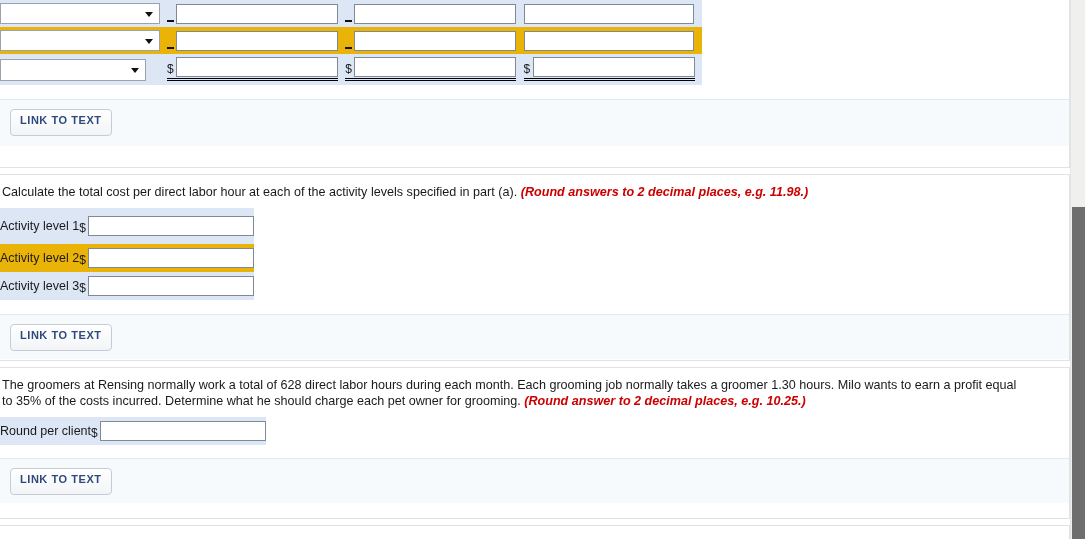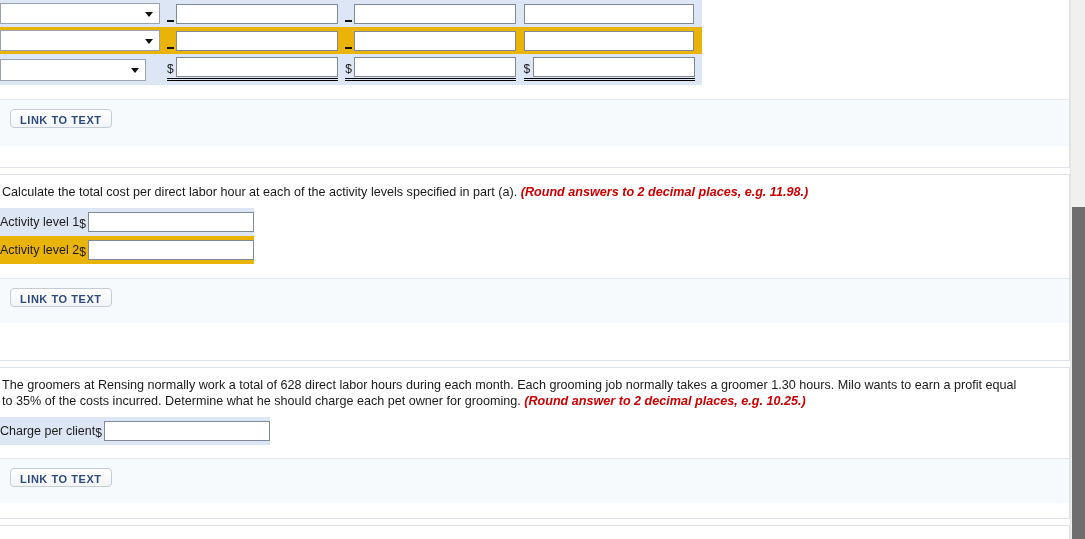--- a/index.html
+++ b/index.html
@@ -48,21 +48,21 @@
   .link-btn {
     display: inline-block;
     font-family: "Liberation Sans", sans-serif;
     font-size: 11px;
     font-weight: bold;
     letter-spacing: 0.55px;
     color: #2e4a7d;
     background: linear-gradient(#ffffff, #f2f4f7);
     border: 1px solid #c6ccd4;
     border-radius: 4px;
-    padding: 4px 9px 0 9px;
+    padding: 4px 9px 8px 9px;
     cursor: pointer;
     line-height: 13px;
   }
 
   
   .ftable {
     border-collapse: collapse;
     border-spacing: 0;
   }
   .ftable td {
@@ -272,28 +272,34 @@
   </div>
 
   <div class="panel" style="height:187px;">
 
     <div class="prose">
       <span>Calculate the total cost per direct labor hour at each of the activity levels specified in part (a). </span><span class="note">(Round answers to 2 decimal places, e.g. 11.98.)</span>
     </div>
 
     <table class="ftable" style="margin:0;">
       <tbody>
-        <tr class="rowA" style="height:28px;">
+        <tr class="rowA" style="height:36px;">
           <td class="label-cell">Activity level 1</td>
           <td class="cell-pad">
             <span class="pfx">$</span><input class="txt" style="width: 166px;" type="text" value="">
           </td>
         </tr>
         <tr class="rowB" style="height:28px;">
           <td class="label-cell">Activity level 2</td>
+          <td class="cell-pad">
+            <span class="pfx">$</span><input class="txt" style="width: 166px;" type="text" value="">
+          </td>
+        </tr>
+        <tr class="rowA" style="height:28px;">
+          <td class="label-cell">Activity level 3</td>
           <td class="cell-pad">
             <span class="pfx">$</span><input class="txt" style="width: 166px;" type="text" value="">
           </td>
         </tr>
       </tbody>
     </table>
 
     <div style="height:14px;"></div>
 
     <div class="link-bar" style="height:45px;">
@@ -303,21 +309,21 @@
 
   <div class="panel" style="height:152px;">
 
     <div class="prose" style="padding-right:46px;">
       <span>The groomers at Rensing normally work a total of 628 direct labor hours during each month. Each grooming job normally takes a groomer 1.30 hours. Milo wants to earn a profit equal to 35% of the costs incurred. Determine what he should charge each pet owner for grooming. </span><span class="note">(Round answer to 2 decimal places, e.g. 10.25.)</span>
     </div>
 
     <table class="ftable" style="margin:0;">
       <tbody>
         <tr class="rowA" style="height:28px;">
-          <td class="label-cell">Charge per client</td>
+          <td class="label-cell">Round per client</td>
           <td class="cell-pad">
             <span class="pfx">$</span><input class="txt" style="width: 166px;" type="text" value="">
           </td>
         </tr>
       </tbody>
     </table>
 
     <div style="height:13px;"></div>
 
     <div class="link-bar" style="height:45px;">

